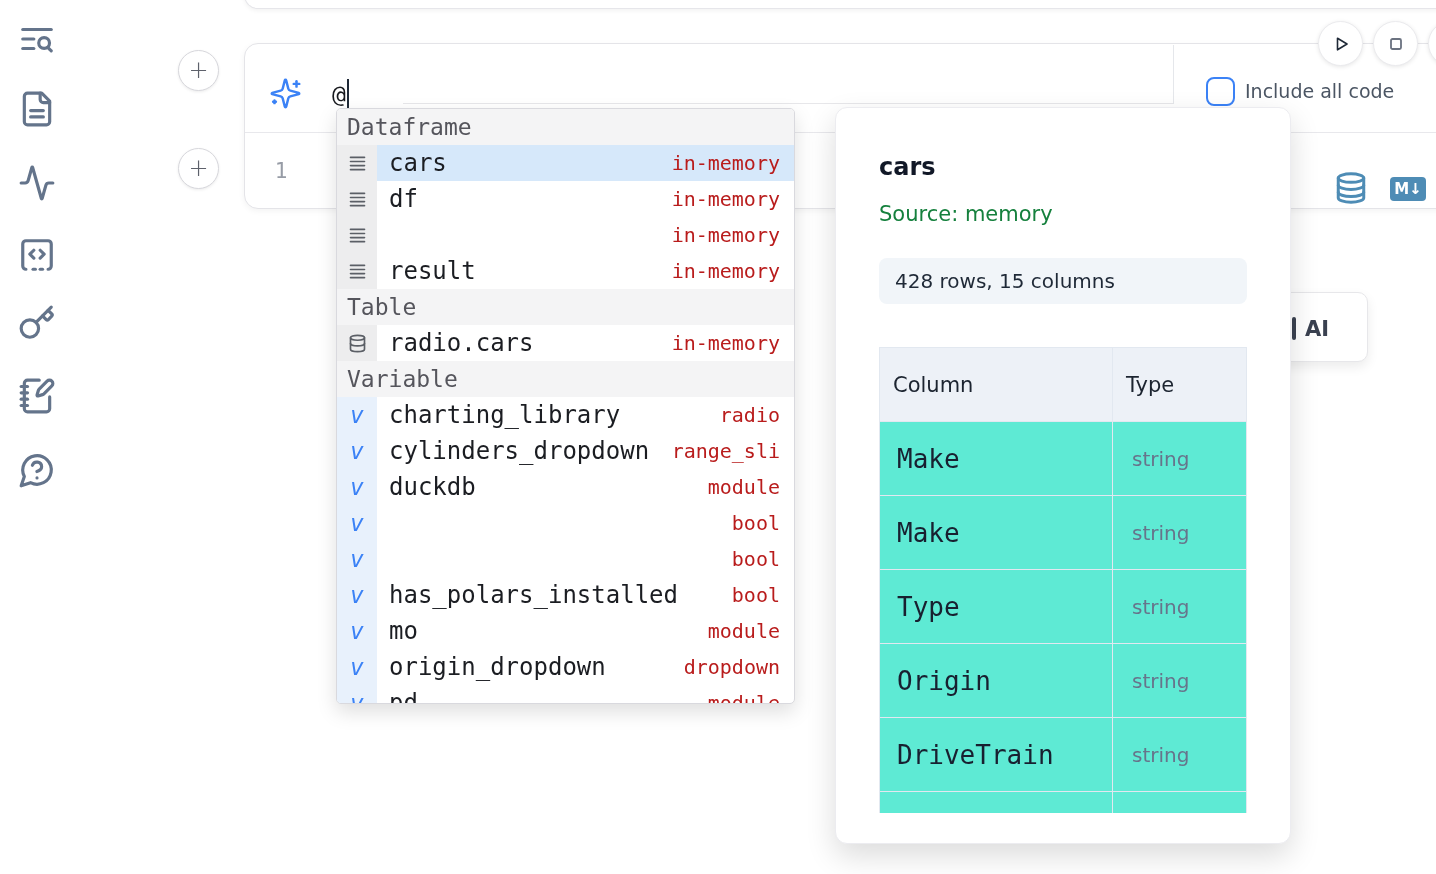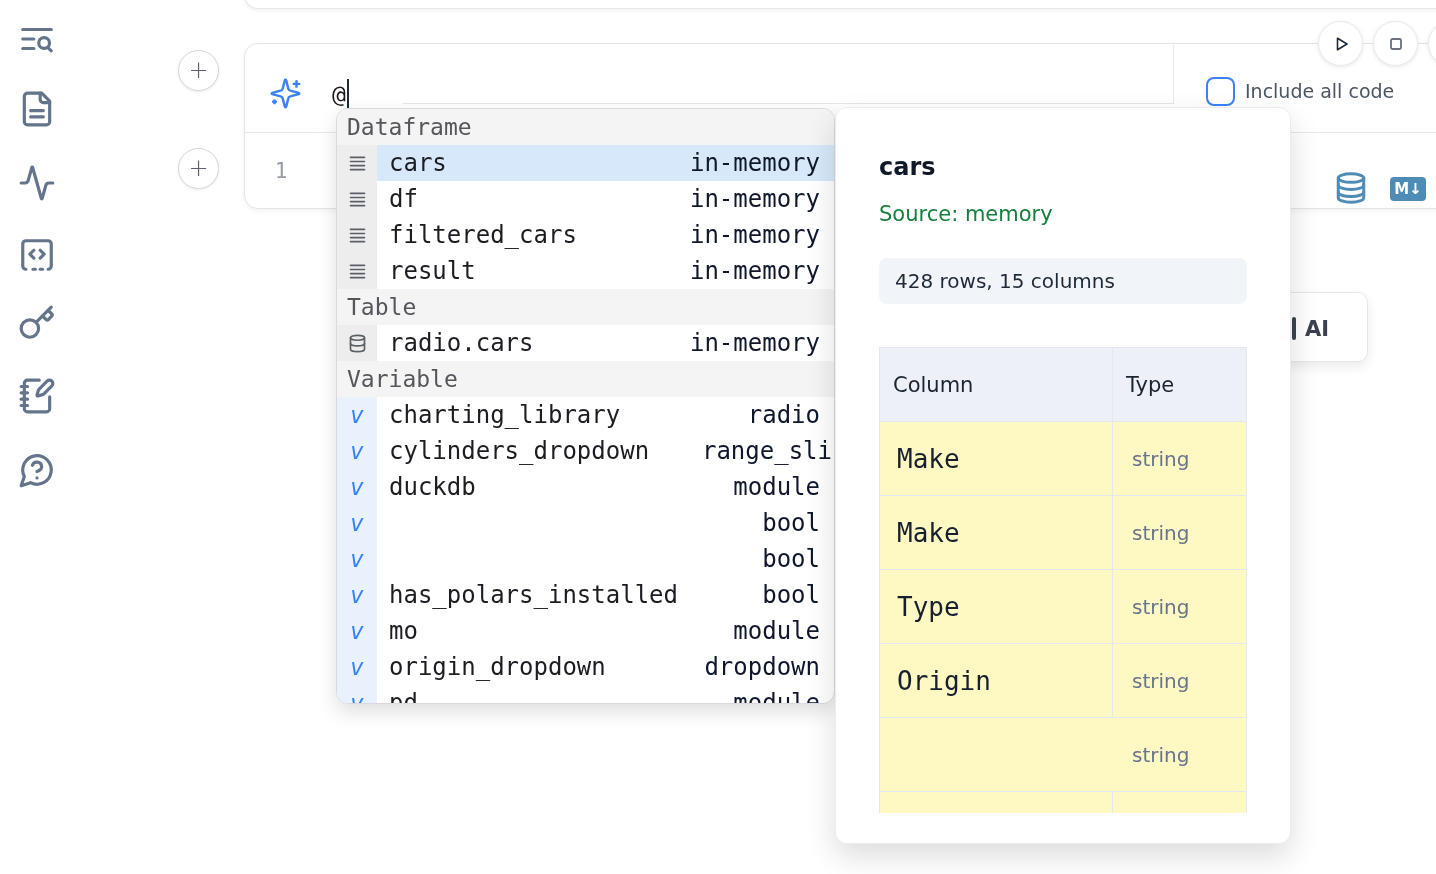--- a/index.html
+++ b/index.html
@@ -49,50 +49,50 @@
   #md-action { position:absolute; left:1145px; top:133px; width:36px; height:24px;
                background:#4e8cb5; border-radius:4px; color:#fff; text-align:center;
                font-size:15px; font-weight:bold; line-height:24px; letter-spacing:0; }
 
   
   .run-btn { position:absolute; top:21px; width:45px; height:45px; border-radius:50%;
              background:#fff; border:1px solid #ebebee; box-shadow:0 1px 4px rgba(0,0,0,.10); z-index:6; }
   .run-btn svg { position:absolute; left:10px; top:10px; width:24px; height:24px; }
 
   
-  #dropdown { position:absolute; left:336px; top:108px; width:499px; height:596px; z-index:10;
-              background:#fff; border:1px solid #d9d9de; border-radius:12px; overflow:hidden;
+  #dropdown { position:absolute; left:336px; top:108px; width:459px; height:596px; z-index:10;
+              background:#fff; border:1px solid #d9d9de; border-radius:5px; overflow:hidden;
               box-shadow:0 8px 20px rgba(0,0,0,.13);
               font-family:"DejaVu Sans Mono","Liberation Mono",monospace; }
   .dd-hdr { height:36px; line-height:36px; background:#f4f4f5; color:#55555c;
             font-size:23px; padding-left:10px; }
   .dd-row { position:relative; height:36px; line-height:36px; }
   .dd-gutter { position:absolute; left:0; top:0; width:40px; height:36px; background:#ededee;
                display:flex; align-items:center; justify-content:center; }
   .dd-gutter.vblue { background:#e8f1fc; }
   .dd-gutter svg { width:21px; height:21px; color:#5b5f66; }
   .v-glyph { font-style:italic; font-size:23px; color:#3b82f6; }
   .dd-main { position:absolute; left:40px; right:0; top:0; height:36px; }
   .dd-row.sel .dd-main { background:#d6e8fa; }
   .dd-label { position:absolute; left:12px; font-size:24px; color:#1b1d22; white-space:pre; }
-  .dd-type { position:absolute; right:14px; font-size:24px; color:#0f172a; white-space:pre;margin-left:16px; }
-  .dd-row.clip .dd-type { right:2px;text-align:right; }
+  .dd-type { position:absolute; right:14px; font-size:20px; color:#b91c1c; white-space:pre;margin-left:16px; }
+  .dd-row.clip .dd-type { right:14px;text-align:right; }
 
   
   #preview { position:absolute; left:835px; top:107px; width:456px; height:737px; z-index:20;
              background:#fff; border:1px solid #ececf0; border-radius:12px;
              box-shadow:0 12px 30px rgba(0,0,0,.14); }
   #pv-title { position:absolute; left:43px; top:45px; font-size:24px; font-weight:bold; color:#111827; }
   #pv-source { position:absolute; left:43px; top:94px; font-size:21px; color:#15803d; }
   #pv-badge { position:absolute; left:43px; top:150px; width:368px; height:46px;
               background:#f1f5f9; border-radius:8px; }
   #pv-badge span { display:block; padding-left:16px; line-height:46px; font-size:20px; color:#1f2937; }
   #pv-table { position:absolute; left:43px; top:239px; width:368px; height:466px; overflow:hidden;
               border:1px solid #e2e8f0; border-bottom:none; }
-  .pv-r { position:relative; height:74px; background:#fef9c3; border-bottom:1px solid #e2e8f0; }
+  .pv-r { position:relative; height:74px; background:#5eead4; border-bottom:1px solid #e2e8f0; }
   .pv-r.hdr { background:#edf1f7; }
   .pv-c1 { position:absolute; left:0; top:0; width:233px; height:100%;
            border-right:1px solid #e2e8f0; display:flex; align-items:center; padding-left:17px; }
   .pv-c2 { position:absolute; left:233px; right:0; top:0; height:100%;
            display:flex; align-items:center; padding-left:19px; }
   .pv-r.hdr .pv-c1, .pv-r.hdr .pv-c2 { font-size:21px; color:#1c2430; font-weight:500;padding-left:13px; }
   .pv-col-name { font-family:"DejaVu Sans Mono","Liberation Mono",monospace; font-size:26px; color:#182030; }
   .pv-col-type { font-size:20px; color:#67748b; }
   .pv-r.partial { height:22px; }
 
@@ -244,21 +244,20 @@
     <div class="dd-row">
       <span class="dd-gutter">
           <svg viewBox="0 0 24 24" fill="none" stroke="currentColor" stroke-width="1.9" stroke-linecap="round">
             <path d="M4 5h16"></path>
             <path d="M4 9.7h16"></path>
             <path d="M4 14.4h16"></path>
             <path d="M4 19h16"></path>
           </svg>
         </span>
       <span class="dd-main">
-          <span class="dd-label">filtered_cars</span>
           <span class="dd-type">in-memory</span>
         </span>
     </div>
     <div class="dd-row">
       <span class="dd-gutter">
           <svg viewBox="0 0 24 24" fill="none" stroke="currentColor" stroke-width="1.9" stroke-linecap="round">
             <path d="M4 5h16"></path>
             <path d="M4 9.7h16"></path>
             <path d="M4 14.4h16"></path>
             <path d="M4 19h16"></path>
@@ -395,20 +394,21 @@
       </div>
       <div class="pv-r">
         <div class="pv-c1 pv-col-name">Type</div>
         <div class="pv-c2 pv-col-type">string</div>
       </div>
       <div class="pv-r">
         <div class="pv-c1 pv-col-name">Origin</div>
         <div class="pv-c2 pv-col-type">string</div>
       </div>
       <div class="pv-r">
+        <div class="pv-c1 pv-col-name">DriveTrain</div>
         <div class="pv-c2 pv-col-type">string</div>
       </div>
       <div class="pv-r partial">
         <div class="pv-c1"></div>
         <div class="pv-c2"></div>
       </div>
     </div>
   </div>
 
 </div>

